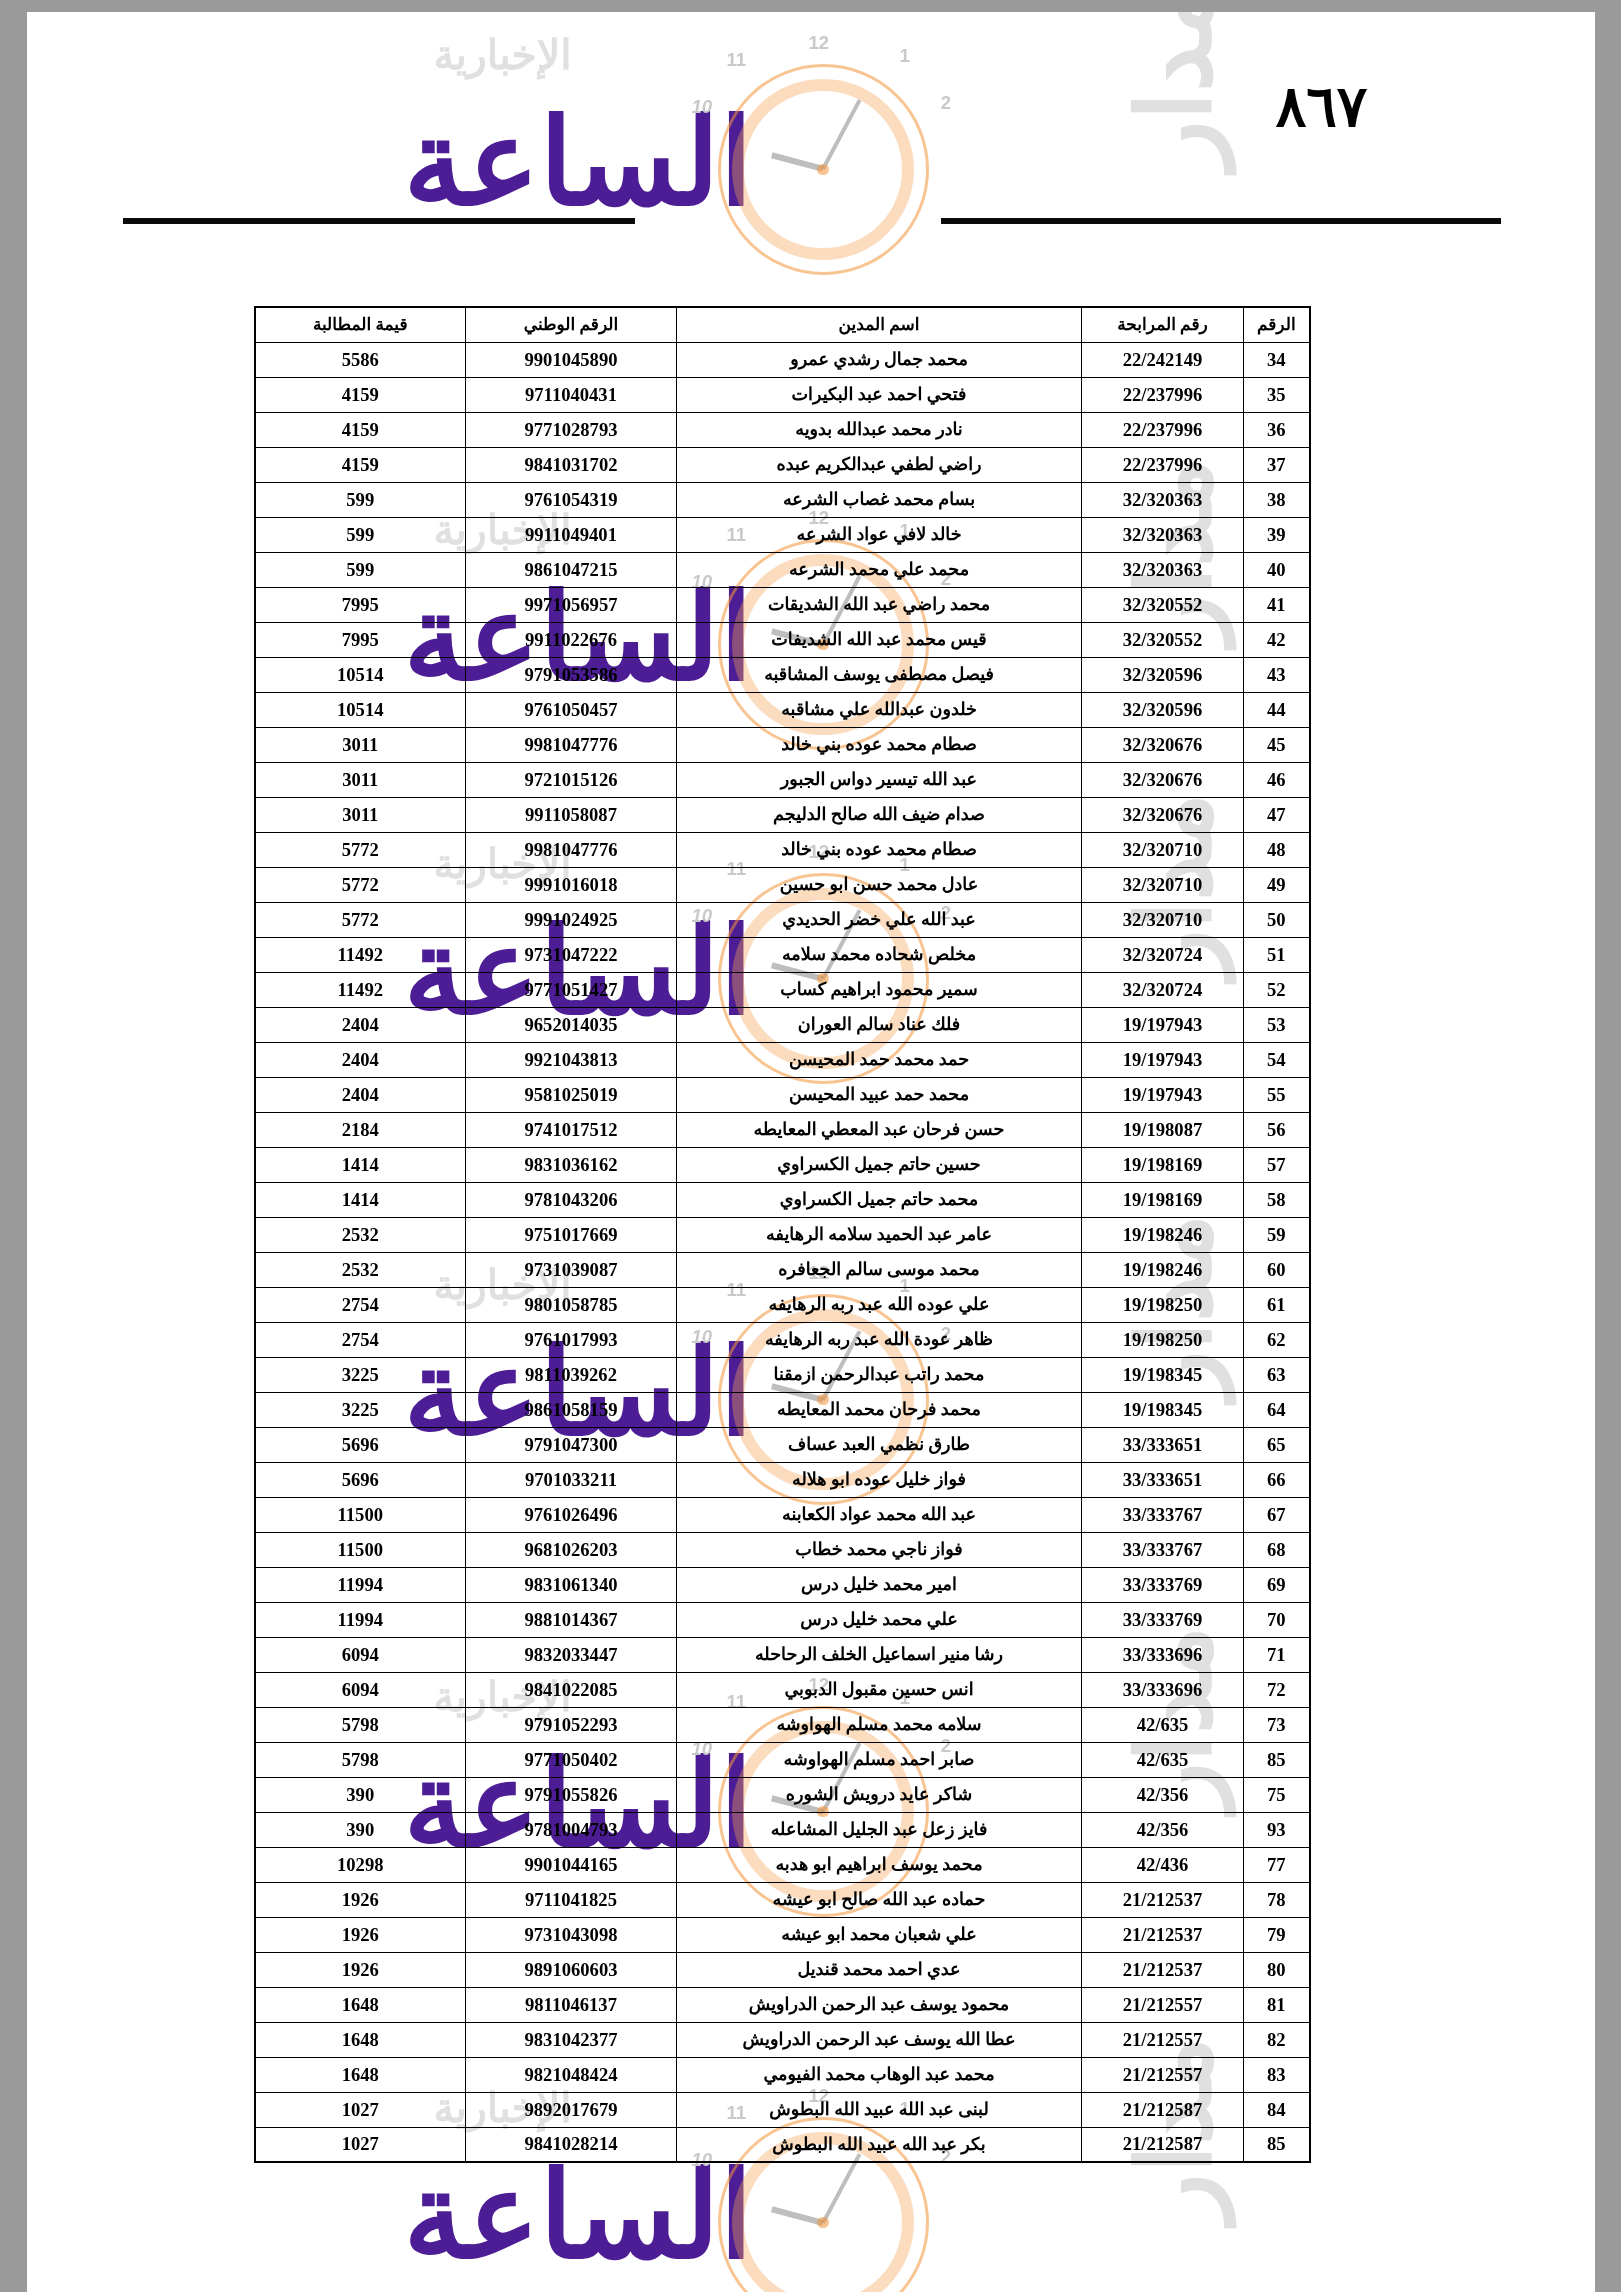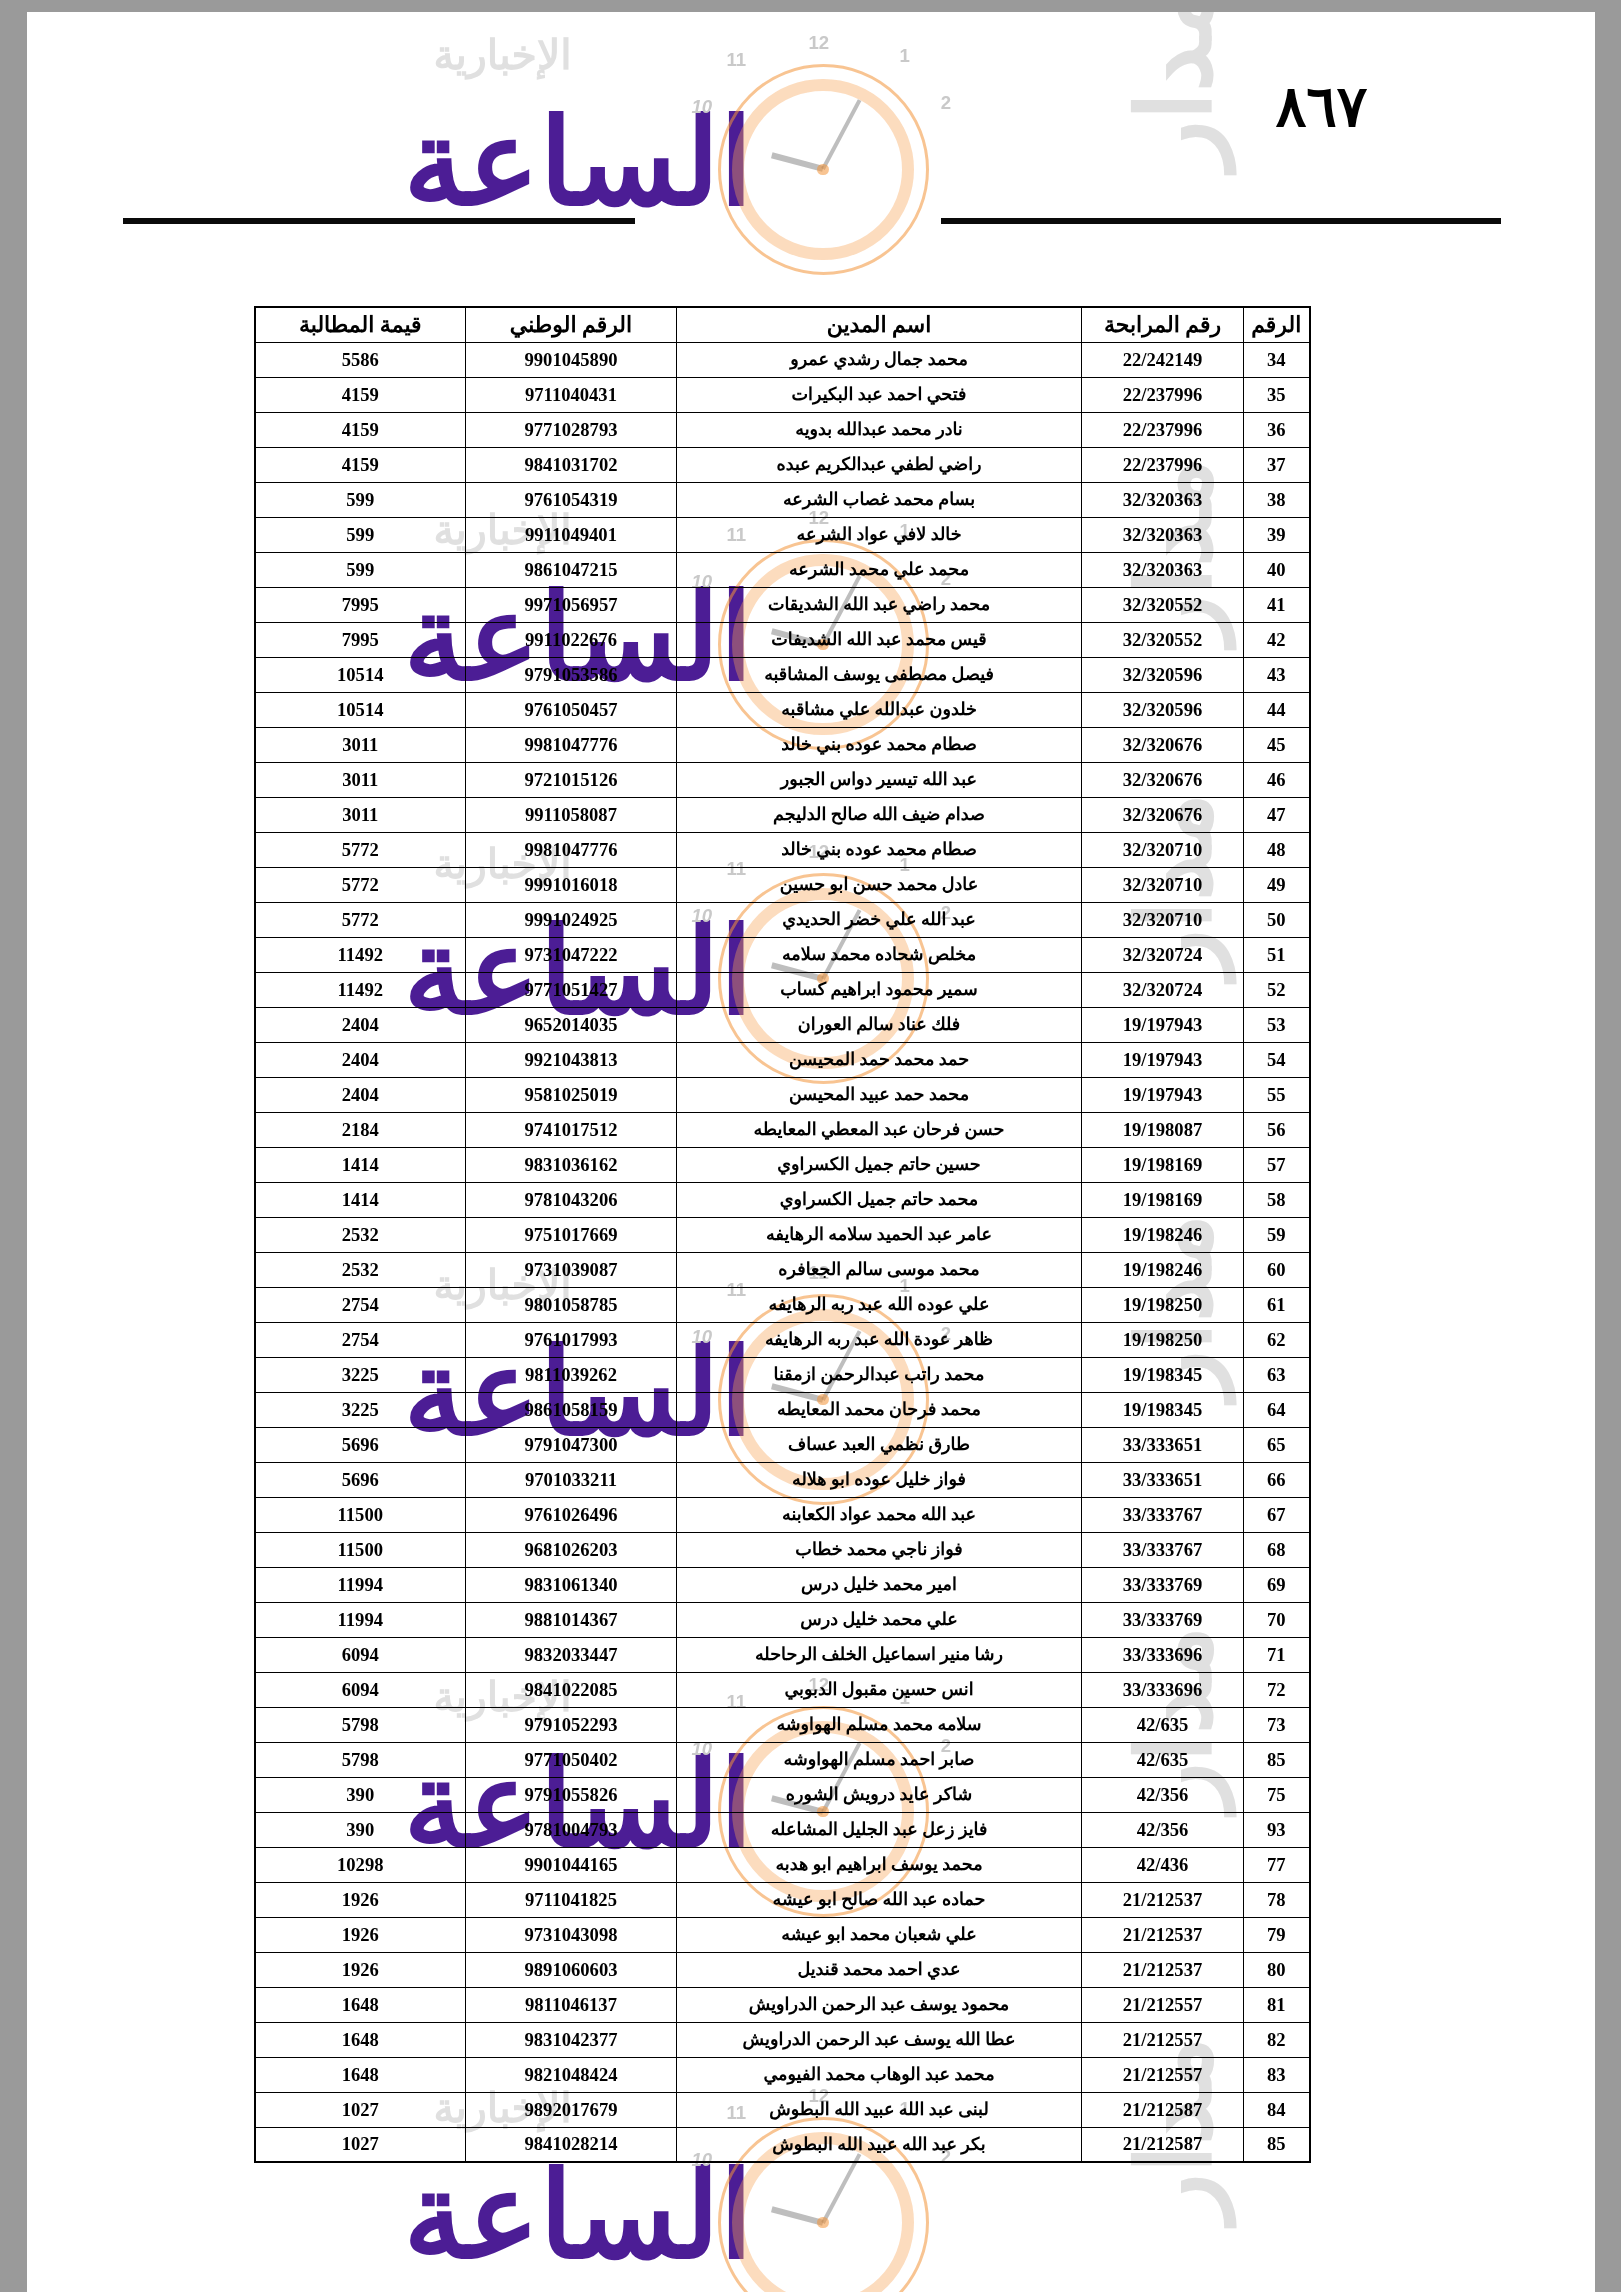--- a/index.html
+++ b/index.html
@@ -58,21 +58,21 @@
   table.debtors {
     position:absolute; top:294px; left:227px; width:1054px; z-index:1;
     border-collapse:collapse; table-layout:fixed;
     border:2.9px solid #000;
   }
   table.debtors th, table.debtors td {
     border:1.6px solid #000; height:35px; padding:0 4.9px;
     text-align:center; vertical-align:middle; font-weight:bold;
     background:transparent; overflow:hidden; white-space:nowrap;
   }
-  table.debtors th { font-size:22px; }
+  table.debtors th { font-size:17px; }
   table.debtors td { font-size:17.6px; }
   table.debtors td.num { font-size:18.6px; }
 </style>
 </head>
 <body>
 
 <div class="page">
 
   <div class="watermark-layer">
       <div class="wm-block" style="top: 4.9px;">

